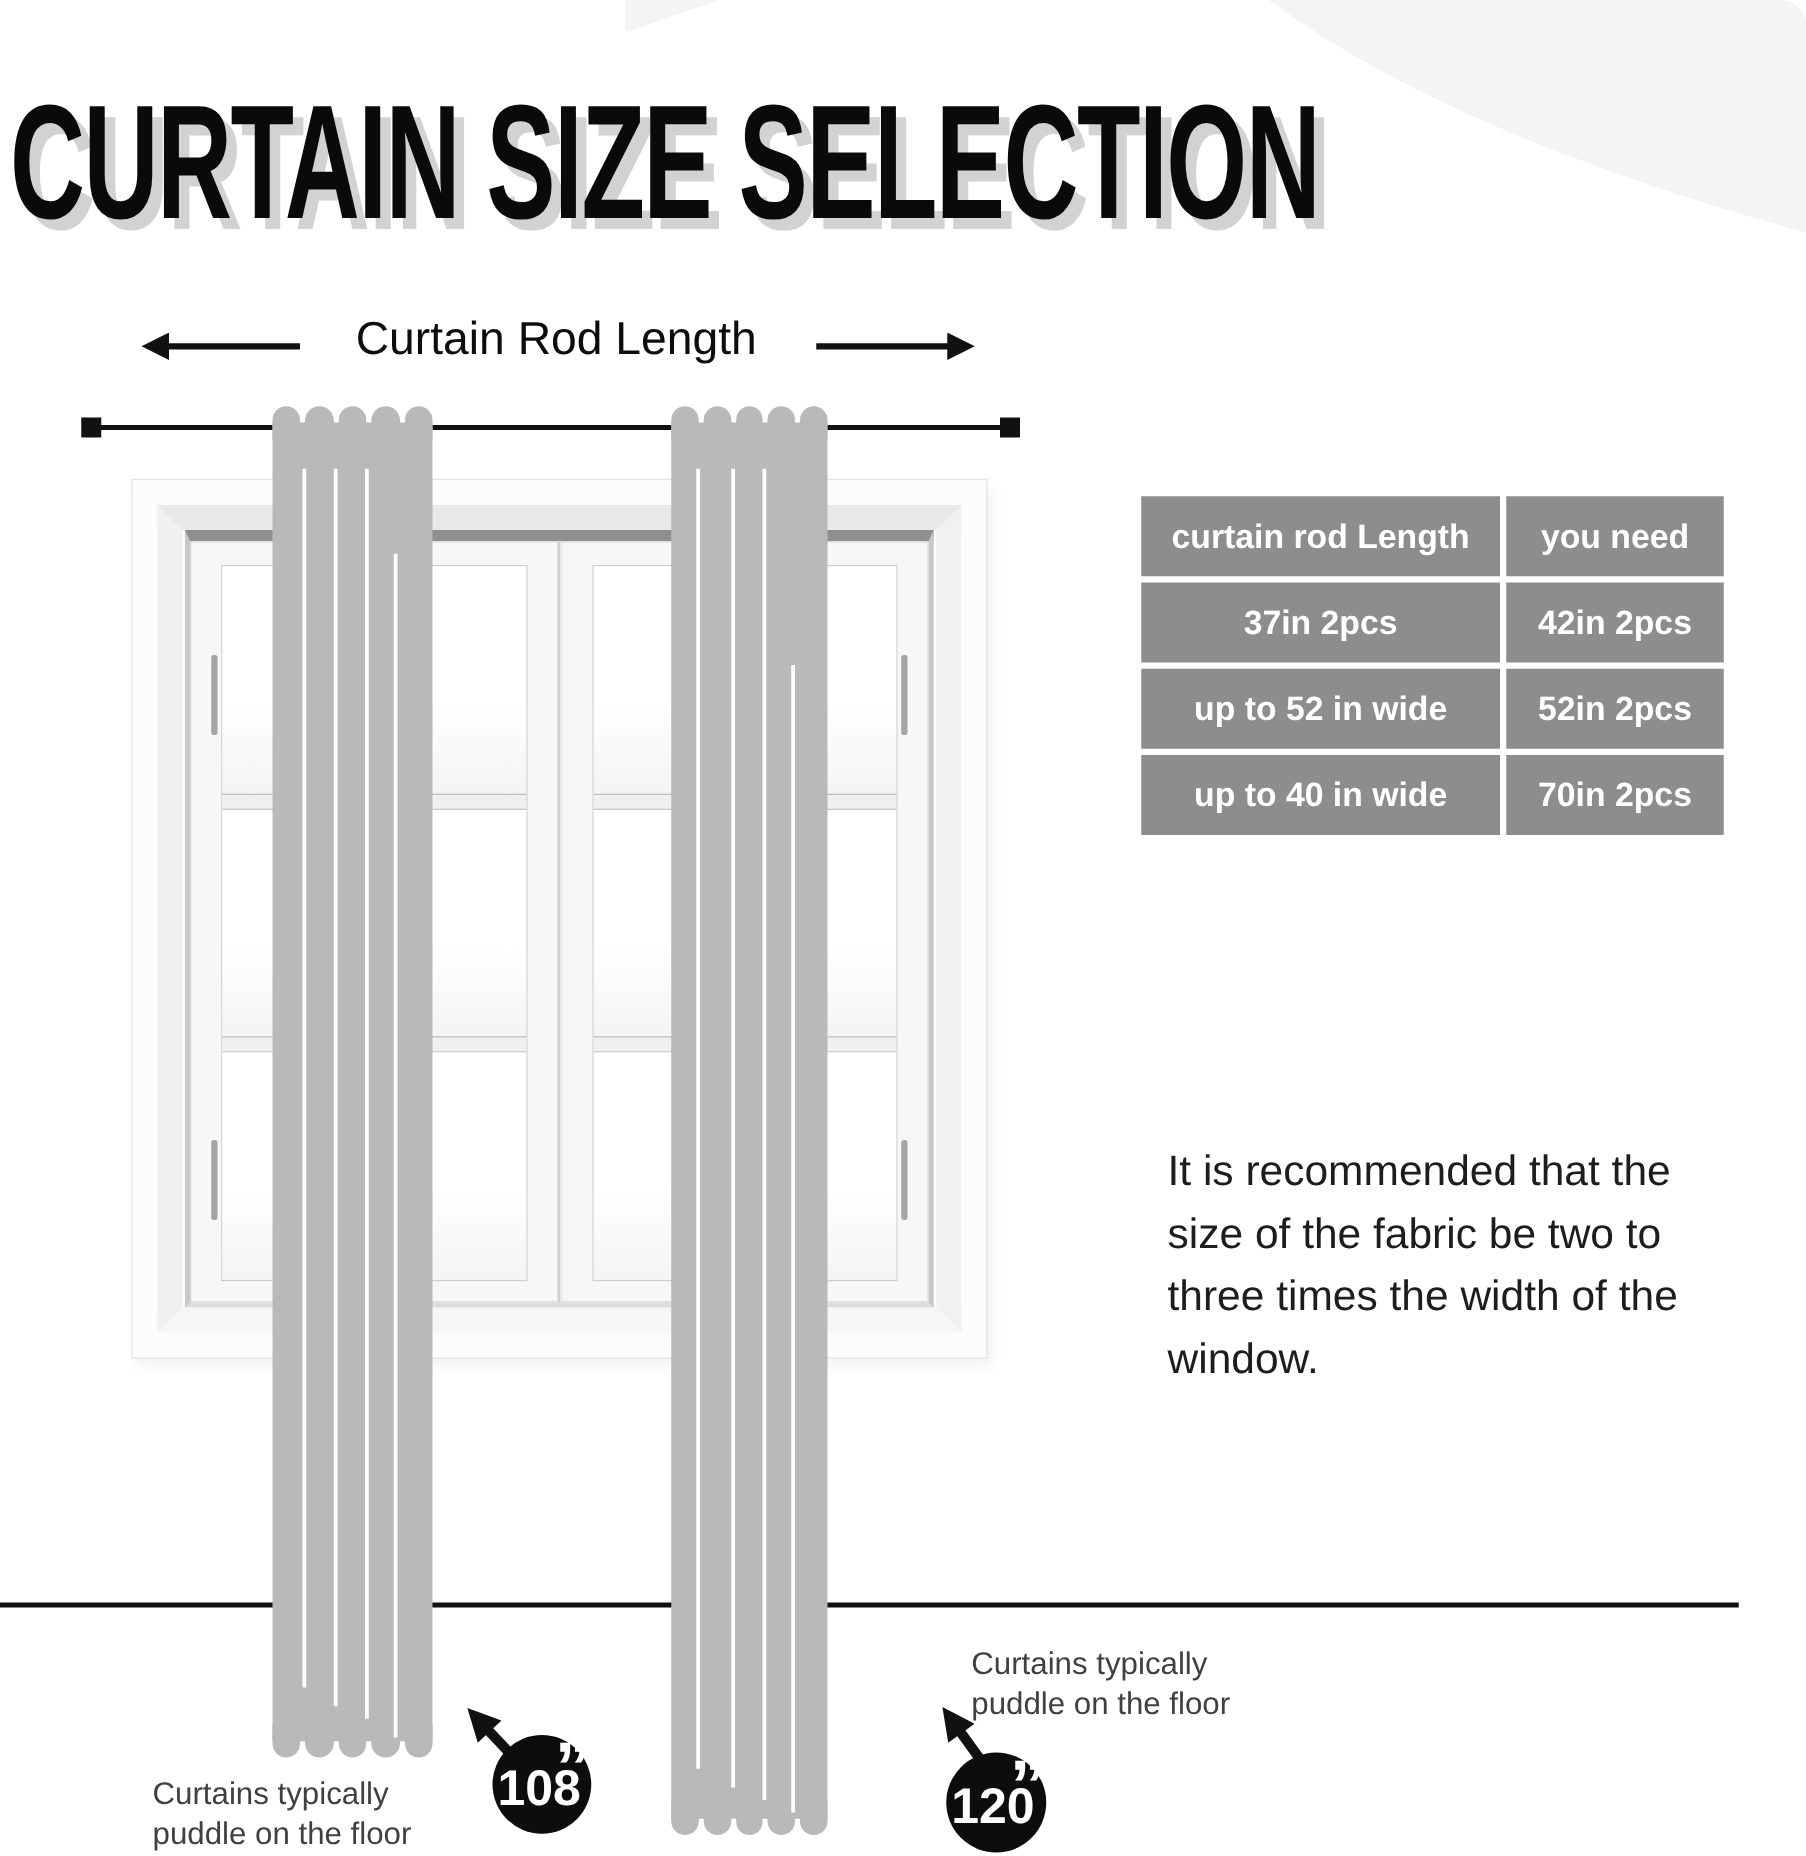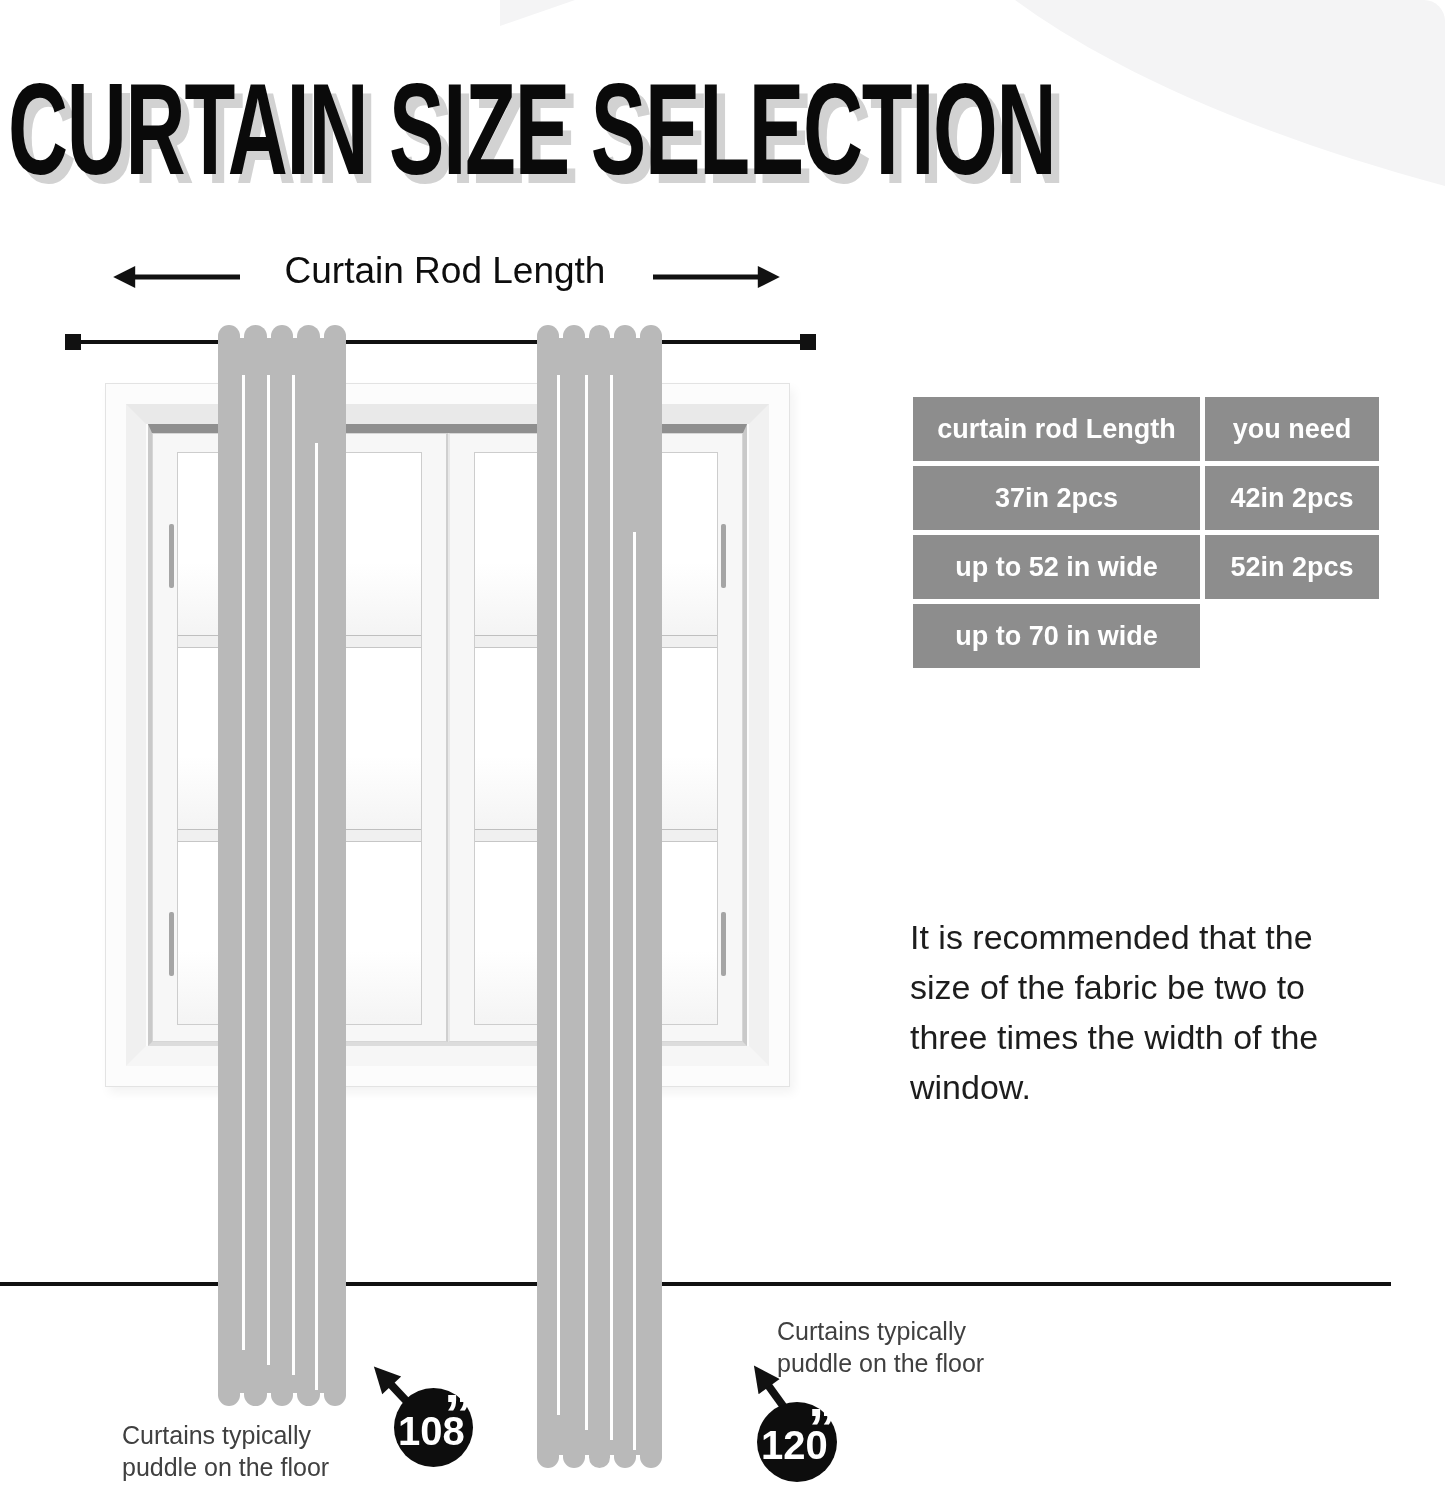--- a/index.html
+++ b/index.html
@@ -71,21 +71,21 @@
   .cr .f3{left:73px;top:50px;height:1065px}
   .cr .f4{left:96px;top:207px;height:918px}
 
   
   .size-table{position:absolute;left:913px;top:397px;z-index:2;display:grid;
     grid-template-columns:287px 174px;grid-auto-rows:64px;gap:5px;}
   .cellx{background:var(--cell);color:#fff;display:flex;align-items:center;justify-content:center;
     font-size:27px;font-weight:bold;white-space:nowrap;}
 
   
-  .recommend{position:absolute;left:910px;top:912px;width:480px;z-index:2;
+  .recommend{position:absolute;left:934px;top:912px;width:480px;z-index:2;
     font-size:34px;line-height:50px;color:#1d1d1d;white-space:pre-line;}
 
   
   .note{position:absolute;z-index:5;font-size:25px;line-height:1.27;color:#404040;white-space:pre-line;}
   .note.left{left:122px;top:1420px;}
   .note.right{left:777px;top:1316px;}
   .badge{position:absolute;z-index:5;background:#0d0d0d;border-radius:50%;color:#fff;}
   .badge.b108{left:394px;top:1388px;width:79px;height:79px;}
   .badge.b120{left:757px;top:1402px;width:80px;height:80px;}
   .badge .size{position:absolute;left:4px;top:23px;width:60px;text-align:center;
@@ -197,21 +197,22 @@
     <div class="fold f4"></div>
   </div>
 
   <div class="size-table">
     <div class="cellx">curtain rod Length</div>
     <div class="cellx">you need</div>
     <div class="cellx">37in 2pcs</div>
     <div class="cellx">42in 2pcs</div>
     <div class="cellx">up to 52 in wide</div>
     <div class="cellx">52in 2pcs</div>
-    <div class="cellx">up to 70 in wide</div>
+    <div class="cellx">up to 40 in wide</div>
+    <div class="cellx">70in 2pcs</div>
   </div>
 
   <div class="recommend">It is recommended that the
 size of the fabric be two to
 three times the width of the
 window.</div>
 
   <svg class="layer annot" viewBox="0 0 1445 1485">
     <line x1="413" y1="1408" x2="381" y2="1374" stroke-width="8" marker-end="url(#ah-b)"></line>
     <line x1="786" y1="1410" x2="760" y2="1374" stroke-width="8" marker-end="url(#ah-b)"></line>

